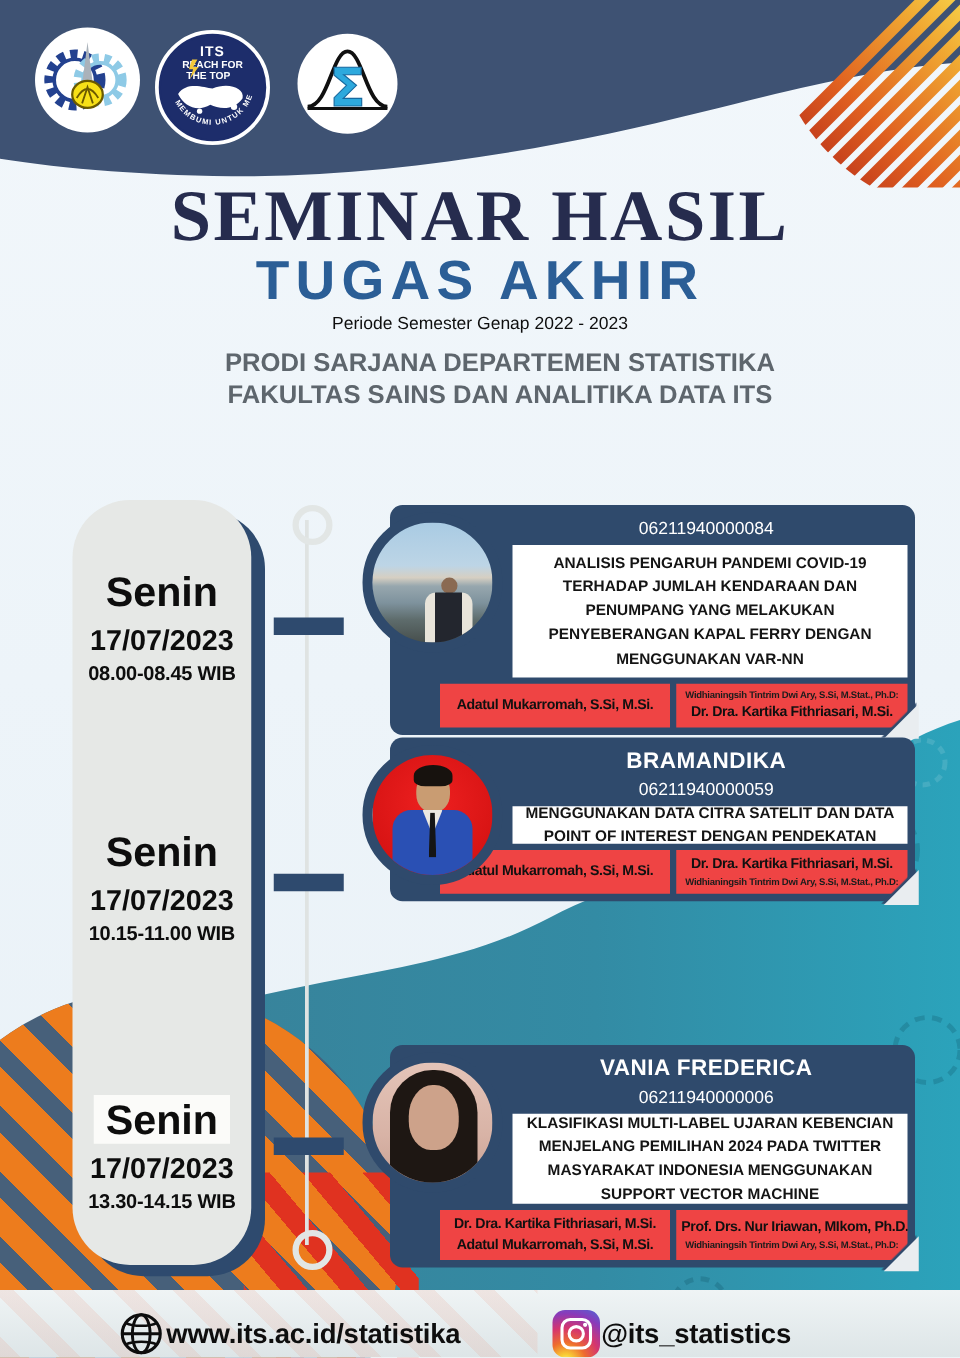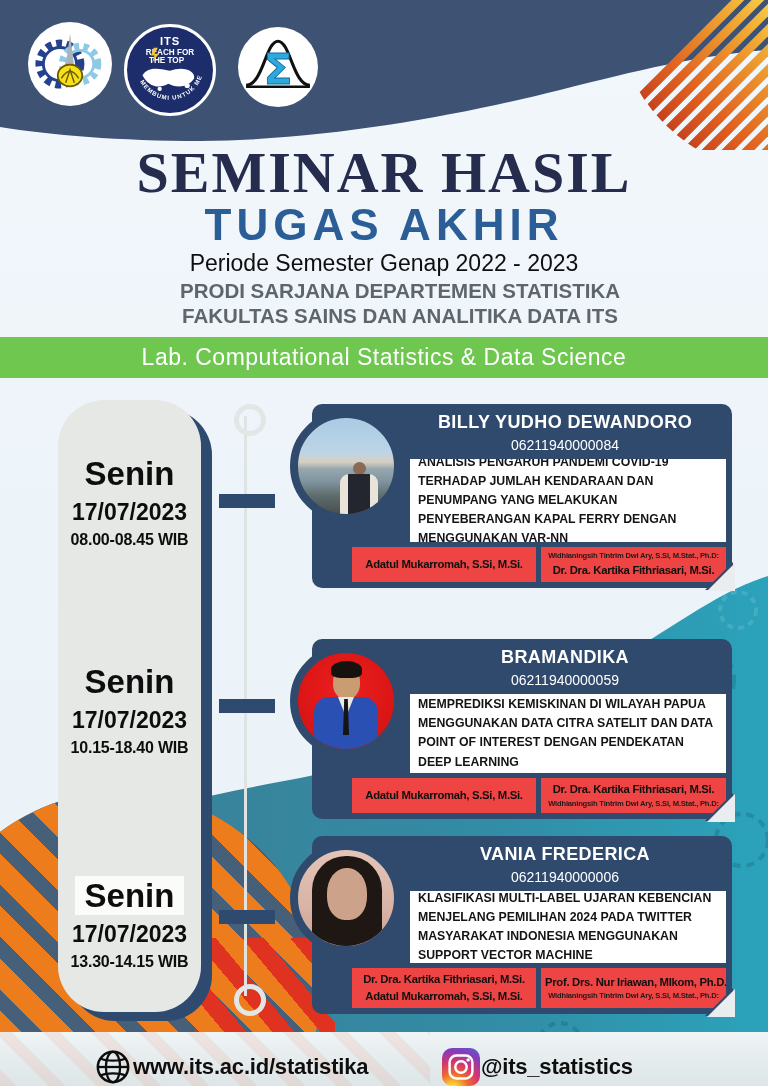--- a/index.html
+++ b/index.html
@@ -25,21 +25,21 @@
   
   .logo{border-radius:50%;z-index:5;display:flex;align-items:center;justify-content:center;}
   .its-logo{left:28px;top:22px;width:84px;height:84px;background:#fff;}
   .reach-badge{left:124px;top:24px;width:86px;height:86px;background:#1d2d6b;border:3px solid #fff;}
   .sigma-logo{left:238px;top:27px;width:80px;height:80px;background:#fff;}
 
   
   .t{left:0;width:100%;text-align:center;z-index:5;}
   .t-main{top:144px;font-size:58px;font-weight:800;color:#262c4e;letter-spacing:2px;line-height:1;font-family:Liberation Serif, serif;}
   .t-sub{top:203px;font-size:44px;font-weight:800;color:#2b5e96;letter-spacing:5px;line-height:1;}
-  .t-period{top:250px;font-size:23px;font-weight:500;color:#0e0e0e;}
+  .t-period{top:250px;font-size:14px;font-weight:500;color:#0e0e0e;}
   .t-dept{top:278px;font-size:20.5px;font-weight:700;color:#5e666d;line-height:1.22;margin-left:16px;}
   .green-banner{top:337px;left:0;width:100%;height:41px;background:#6fc750;color:#fff;
     font-size:23px;letter-spacing:.5px;display:flex;align-items:center;justify-content:center;z-index:5;}
 
   
   .pill{left:58px;top:400px;width:143px;height:612px;background:#e6e8e6;border-radius:46px;
     box-shadow:11px 9px 0 #2e4a6e;z-index:5;}
   .sched{position:absolute;width:100%;text-align:center;color:#0d0d0d;}
   .sched .day{font-size:33px;font-weight:800;line-height:1.1;margin-top:20px;}
   .sched .date{font-size:23px;font-weight:800;margin-top:7px;}
@@ -48,26 +48,26 @@
   .s3 .day span{background:#fbfbf9;padding:1px 10px;}
   .rail{left:244px;top:416px;width:3px;height:580px;background:#dfe3e2;z-index:4;}
   .ring{width:22px;height:22px;border:5px solid #e2e6e5;border-radius:50%;left:234px;z-index:4;background:transparent;}
   .ring-top{top:404px}.ring-bottom{top:984px}
   .bar{left:219px;width:56px;height:14px;background:#2e4a6e;z-index:4;}
   .b1{top:494px}.b2{top:699px}.b3{top:910px}
 
   
   .card{left:312px;width:420px;background:#2f4a6c;border-radius:10px;z-index:6;
     padding:6px;box-sizing:border-box;display:flex;flex-direction:column;}
-  .card1{top:404px;height:184px}.card2{top:639px;height:180px}.card3{top:836px;height:178px}
+  .card1{top:404px;height:184px}.card2{top:590px;height:131px}.card3{top:836px;height:178px}
   .c-name{color:#fff;font-weight:800;font-size:18px;text-align:center;padding-left:86px;
     margin-top:2px;letter-spacing:.4px;}
   .c-nrp{color:#fff;font-size:14px;text-align:center;padding-left:86px;margin-top:4px;}
   .c-title{margin:6px 0 0 92px;background:#fff;flex:1;display:flex;align-items:center;justify-content:center;
-    font-weight:700;font-size:12.3px;line-height:1.55;color:#141414;
+    text-align:center;font-weight:700;font-size:12.3px;line-height:1.55;color:#141414;
     padding:4px 8px;overflow:hidden;}
   .c-sup{display:flex;gap:5px;margin:5px 0 0 34px;}
   .cell{background:#ef4444;text-align:center;padding:3px 4px;display:flex;flex-direction:column;
     justify-content:center;overflow:hidden;}
   .cell-left{flex:0 0 176px;}
   .cell-right{flex:1;}
   .ln{font-weight:700;font-size:11.3px;color:#101010;line-height:1.5;white-space:nowrap;letter-spacing:-.3px;}
   .sm{font-weight:700;font-size:7.6px;color:#1c1c1c;line-height:1.6;white-space:nowrap;letter-spacing:-.2px;}
   .curl{position:absolute;right:-3px;bottom:-3px;width:0;height:0;
     border-bottom:28px solid #e9edf0;border-left:28px solid transparent;
@@ -201,49 +201,47 @@
     </svg>
   </div>
 
   <div class="abs t t-main">SEMINAR HASIL</div>
   <div class="abs t t-sub">TUGAS AKHIR</div>
   <div class="abs t t-period">Periode Semester Genap 2022 - 2023</div>
   <div class="abs t t-dept">
     <div>PRODI SARJANA DEPARTEMEN STATISTIKA</div>
     <div>FAKULTAS SAINS DAN ANALITIKA DATA ITS</div>
   </div>
-  <div class="abs green-banner">Lab. Computational Statistics &amp; Data Science</div>
 
   <div class="abs pill">
     <div class="sched s1">
       <div class="day"><span>Senin</span></div>
       <div class="date">17/07/2023</div>
       <div class="time">08.00-08.45 WIB</div>
     </div>
     <div class="sched s2">
       <div class="day"><span>Senin</span></div>
       <div class="date">17/07/2023</div>
-      <div class="time">10.15-18.40 WIB</div>
+      <div class="time">10.15-11.00 WIB</div>
     </div>
     <div class="sched s3">
       <div class="day"><span>Senin</span></div>
       <div class="date">17/07/2023</div>
       <div class="time">13.30-14.15 WIB</div>
     </div>
   </div>
 
   <div class="abs rail"></div>
   <div class="abs ring ring-top"></div>
   <div class="abs ring ring-bottom"></div>
   <div class="abs bar b1"></div>
   <div class="abs bar b2"></div>
   <div class="abs bar b3"></div>
 
   <div class="abs card card1">
-    <div class="c-name">BILLY YUDHO DEWANDORO</div>
     <div class="c-nrp">06211940000084</div>
     <div class="c-title">
         <span>ANALISIS PENGARUH PANDEMI COVID-19 TERHADAP JUMLAH KENDARAAN DAN PENUMPANG YANG MELAKUKAN PENYEBERANGAN KAPAL FERRY DENGAN MENGGUNAKAN VAR-NN</span>
       </div>
     <div class="c-sup">
       <div class="cell cell-left">
         <div class="ln">Adatul Mukarromah, S.Si, M.Si.</div>
       </div>
       <div class="cell cell-right">
         <div class="sm">Widhianingsih Tintrim Dwi Ary, S.Si, M.Stat., Ph.D:</div>

